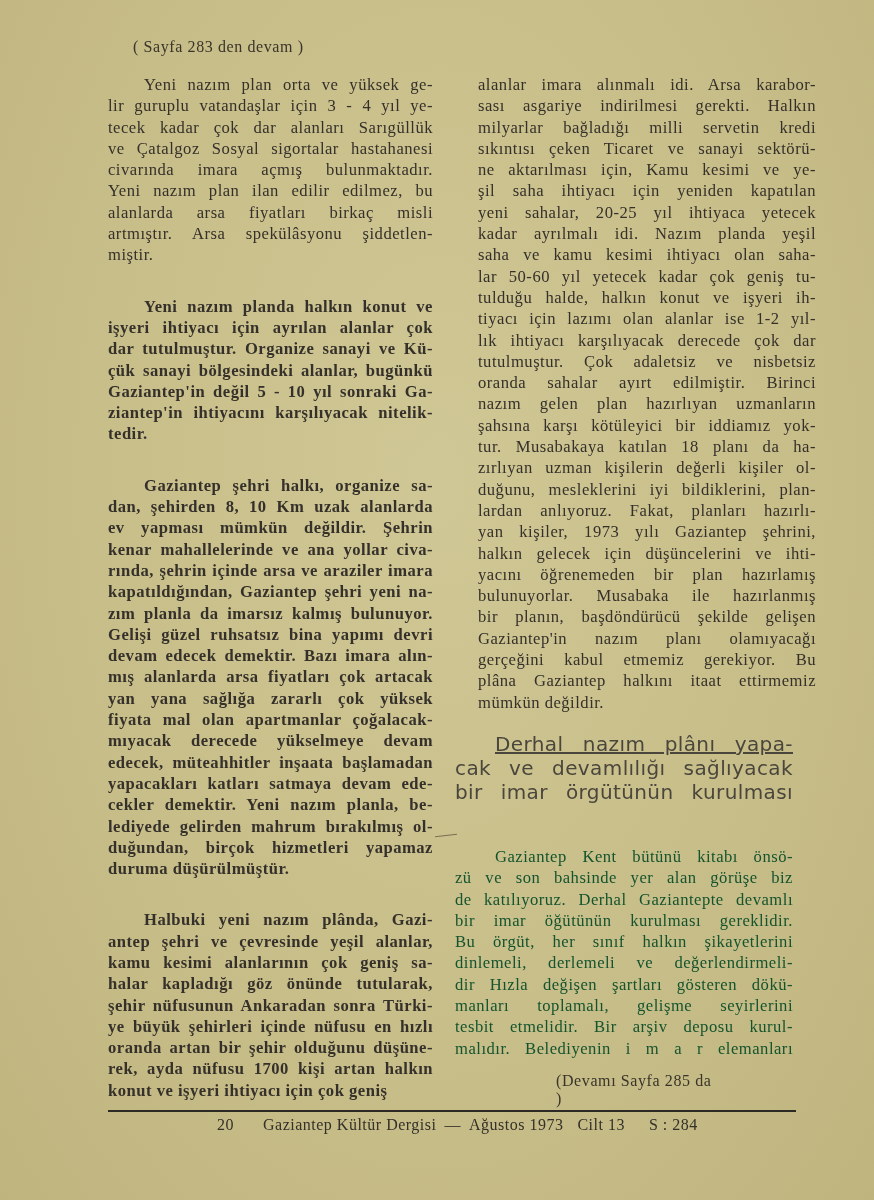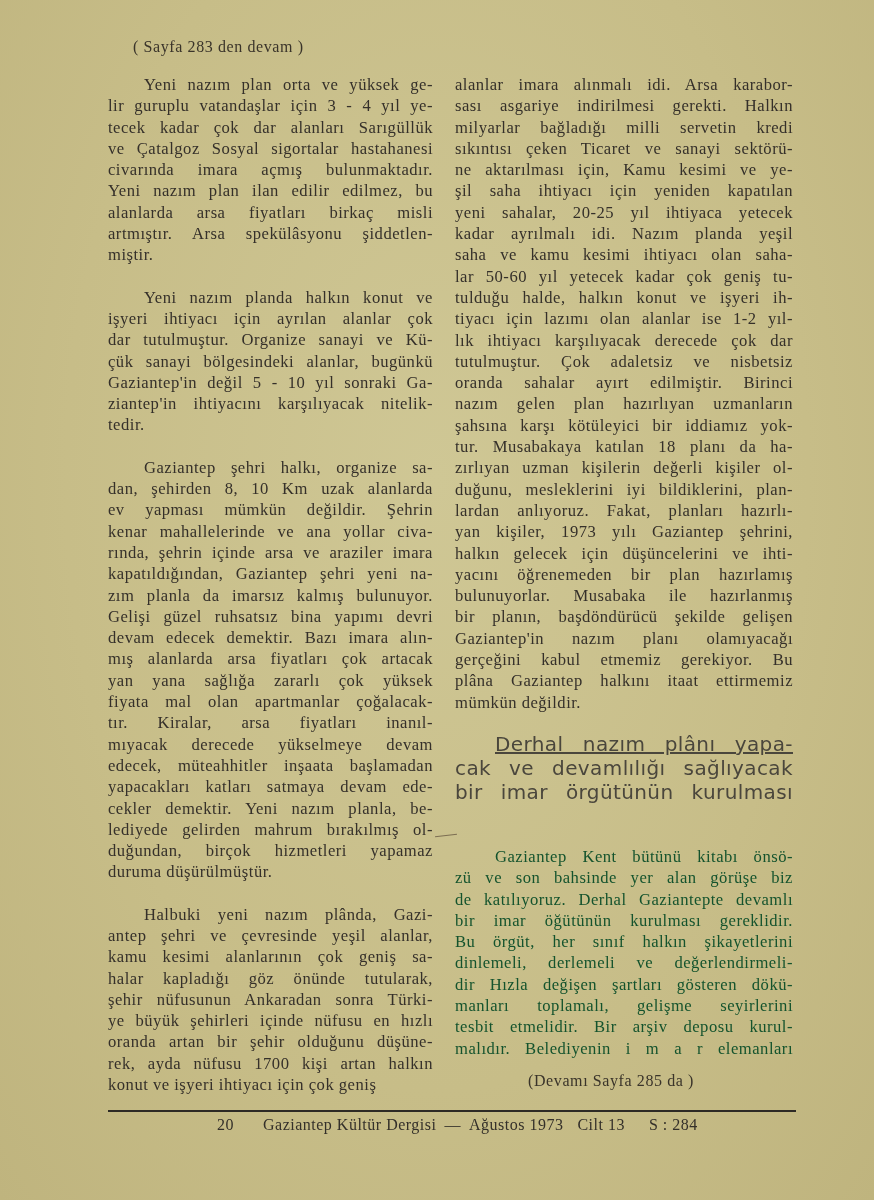--- a/index.html
+++ b/index.html
@@ -15,42 +15,42 @@
   .cont-top {
     position: absolute; left: 133px; top: 38px;
     font-size: 16px; letter-spacing: 0.6px; color: #3a342a;
   }
   .col {
     position: absolute; top: 74px; width: 325px;
     font-size: 16.6px; line-height: 21.3px; letter-spacing: 0.5px;
     text-align: justify; color: #35302a;
   }
   .col.left { left: 108px; }
-  .col.right { left: 455px; width: 338px; }
+  .col.right { left: 478px; width: 338px; }
   .para { margin: 0; text-indent: 36px; }
-  .para + .para { margin-top: 21px; }
+  .para + .para { margin-top: 30px; font-weight: bold; }
   .col .line { display: block; text-align: justify; text-align-last: justify; white-space: nowrap; }
   .col .line.last { text-align-last: left; }
   .col .line.indent { padding-left: 36px; }
   .heading {
     position: absolute; left: 455px; top: 732px; width: 338px;
     font-family: "DejaVu Sans", "Liberation Sans", sans-serif;
     font-size: 20px; line-height: 24px; color: #4a463c; letter-spacing: 0.4px;
   }
   .heading .line { display: block; white-space: nowrap; text-align: justify; text-align-last: justify; }
   .heading .line.last { text-align-last: left; }
   .heading .line.indent { padding-left: 40px; text-decoration: underline; }
   .col2b {
     position: absolute; left: 455px; top: 846px; width: 338px;
     font-size: 16.6px; line-height: 21.3px; letter-spacing: 0.5px; color: #14532d;
   }
   .col2b .line { display: block; white-space: nowrap; text-align: justify; text-align-last: justify; }
   .col2b .line.indent { padding-left: 40px; }
   .cont-bottom {
-    position: absolute; left: 528px; top: 1072px;
+    position: absolute; left: 556px; top: 1072px;
     font-size: 16px; letter-spacing: 0.6px; color: #3a342a;
   }
   .rule {
     position: absolute; left: 108px; top: 1110px; width: 688px; height: 2px;
     background: #2d2a25;
   }
   .divider-tick {
     position: absolute; left: 435px; top: 835px; width: 22px; height: 1px;
     background: #7c6e52; transform: rotate(-6deg);
   }
@@ -99,21 +99,20 @@
         <span class="line">ev yapması mümkün değildir. Şehrin</span>
         <span class="line">kenar mahallelerinde ve ana yollar civa-</span>
         <span class="line">rında, şehrin içinde arsa ve araziler imara</span>
         <span class="line">kapatıldığından, Gaziantep şehri yeni na-</span>
         <span class="line">zım planla da imarsız kalmış bulunuyor.</span>
         <span class="line">Gelişi güzel ruhsatsız bina yapımı devri</span>
         <span class="line">devam edecek demektir. Bazı imara alın-</span>
         <span class="line">mış alanlarda arsa fiyatları çok artacak</span>
         <span class="line">yan yana sağlığa zararlı çok yüksek</span>
         <span class="line">fiyata mal olan apartmanlar çoğalacak-</span>
-        <span class="line">tır. Kiralar, arsa fiyatları inanıl-</span>
         <span class="line">mıyacak derecede yükselmeye devam</span>
         <span class="line">edecek, müteahhitler inşaata başlamadan</span>
         <span class="line">yapacakları katları satmaya devam ede-</span>
         <span class="line">cekler demektir. Yeni nazım planla, be-</span>
         <span class="line">lediyede gelirden mahrum bırakılmış ol-</span>
         <span class="line">duğundan, birçok hizmetleri yapamaz</span>
         <span class="line last">duruma düşürülmüştür.</span>
       </div>
       <div class="para" style="text-indent: 0px;">
         <span class="line indent">Halbuki yeni nazım plânda, Gazi-</span>

